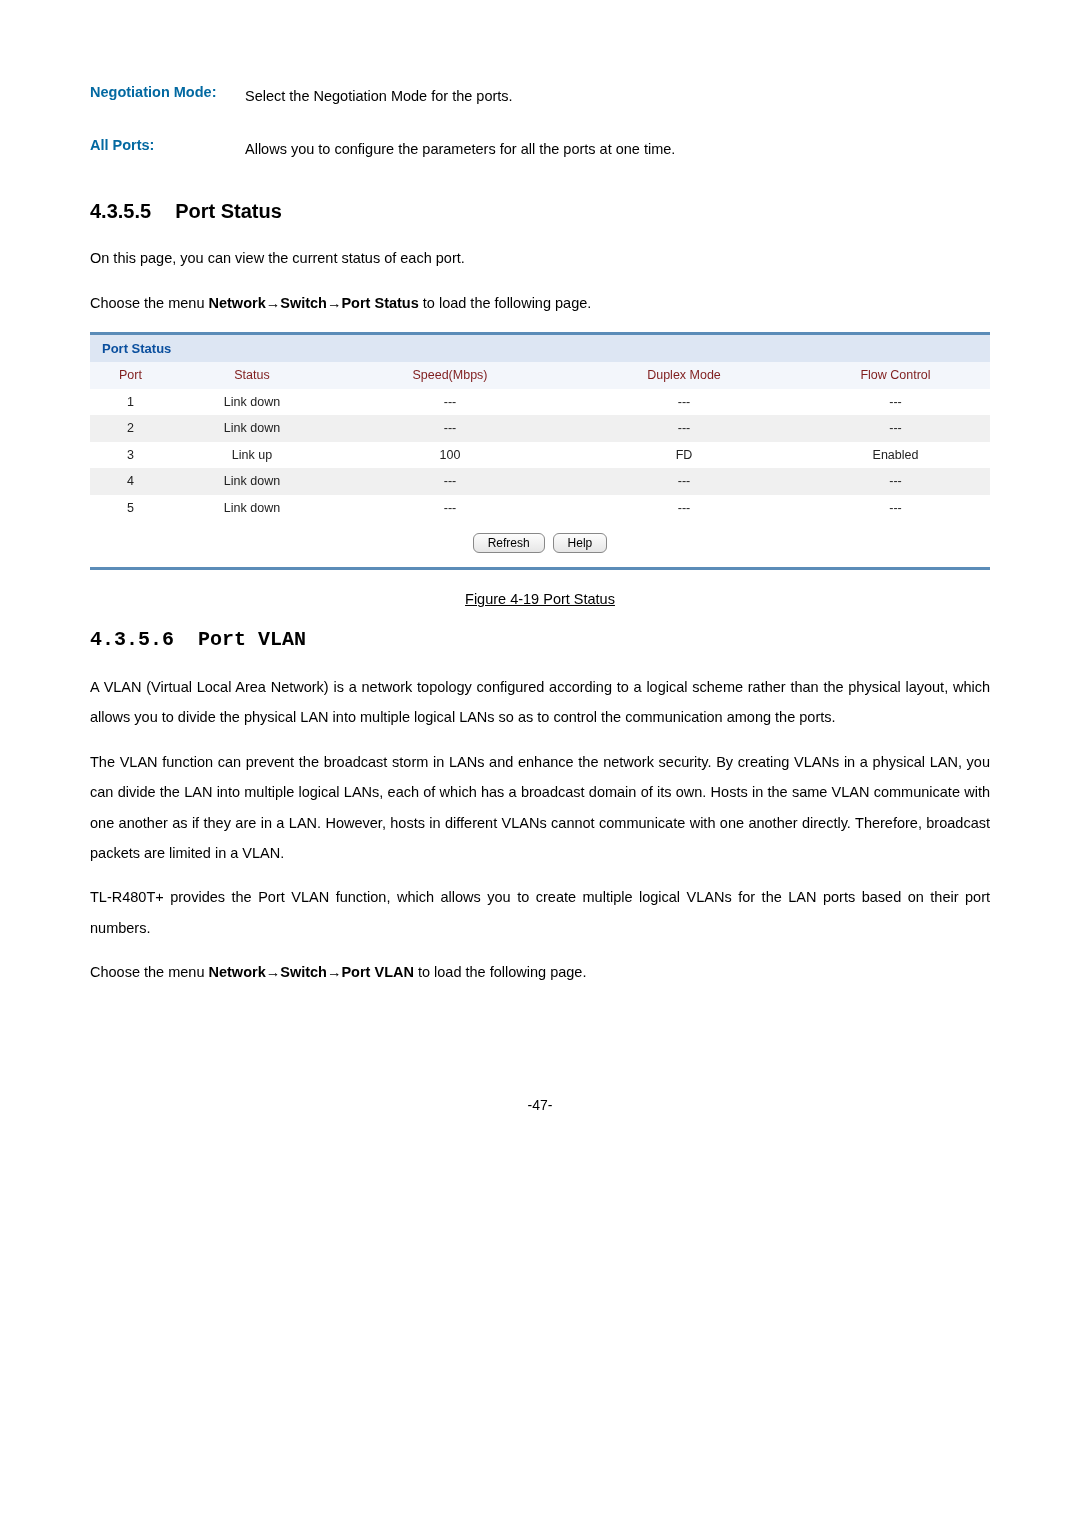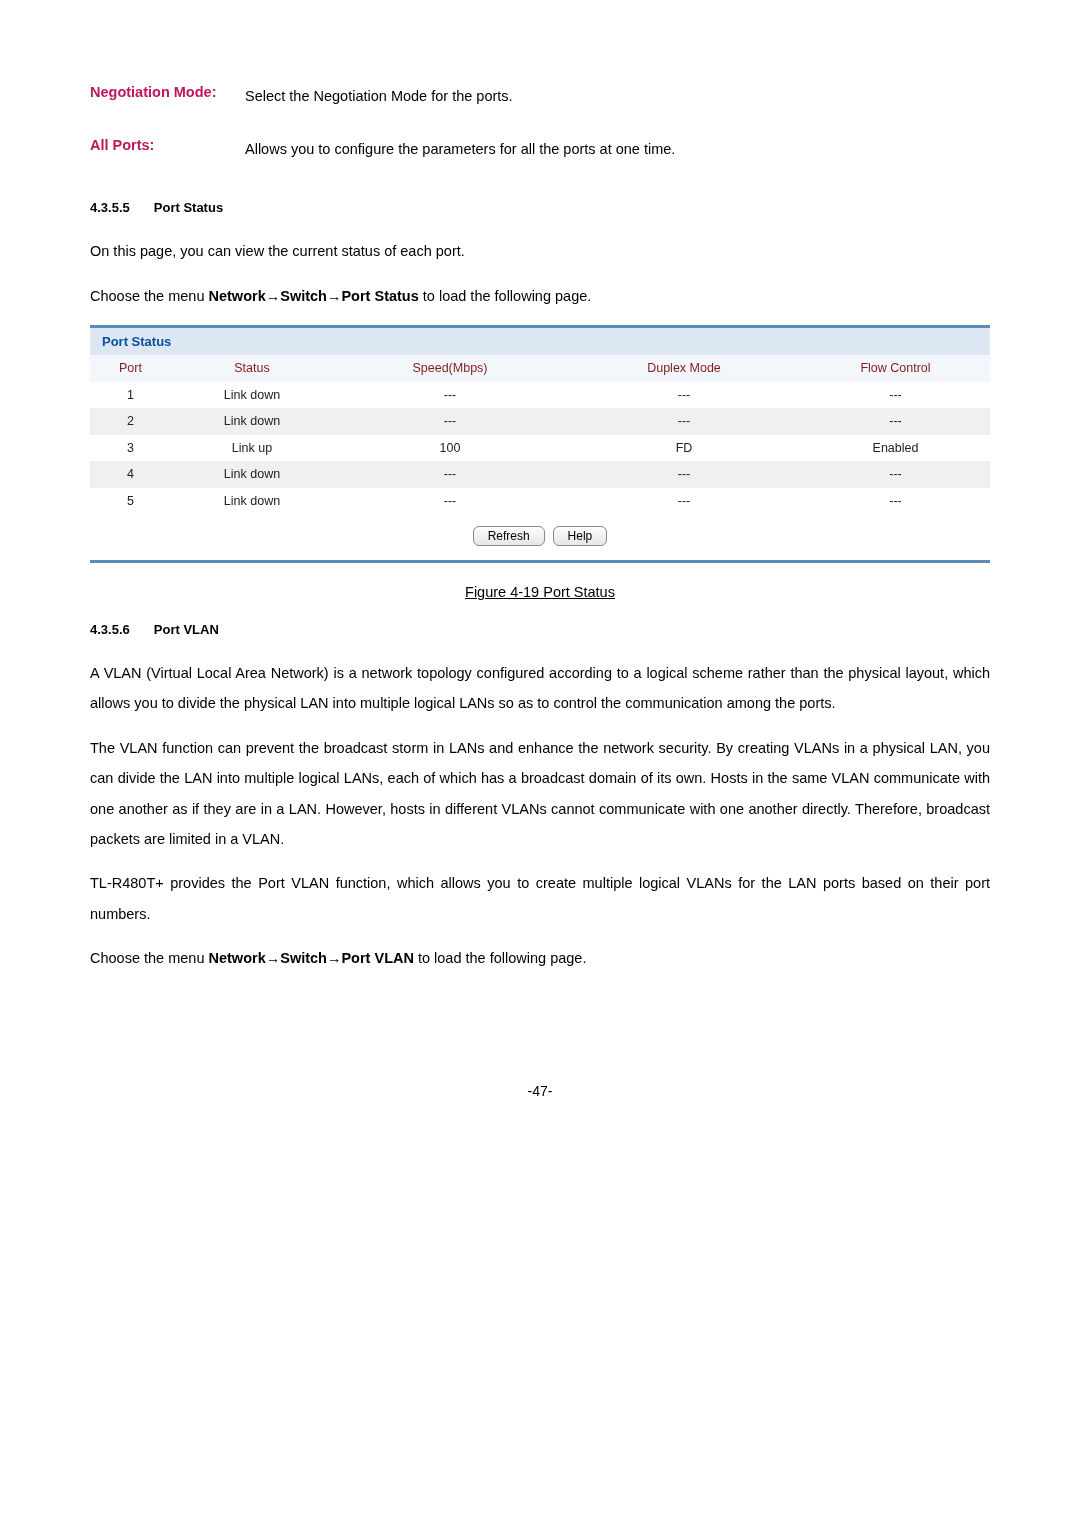--- a/index.html
+++ b/index.html
@@ -8,34 +8,34 @@
     font-size: 14px;
     color: #000;
     background: #fff;
     width: 1080px;
     height: 1527px;
     padding: 85px 90px 0 90px;
     line-height: 1.0;
   }
   .def-row { display: flex; margin-bottom: 30px; }
   .def-term {
-    color: #be185d;
+    color: #0369a1;
     font-weight: bold;
     width: 155px;
     flex-shrink: 0;
     font-size: 14.5px;
   }
   .def-desc {
     flex: 1;
     font-size: 14.5px;
     line-height: 1.6;
   }
   .sec-heading {
     font-weight: bold;
-    font-size: 13px;
+    font-size: 20px;
     margin-top: 40px;
     margin-bottom: 22px;
   }
   .sec-num { display: inline-block; margin-right: 24px; }
   p.body-text {
     font-size: 14.5px;
     line-height: 2.1;
     margin-bottom: 14px;
   }
   p.body-text.justify { text-align: justify; }
@@ -172,21 +172,21 @@
     </tbody>
   </table>
   <div class="btn-row">
     <span class="ui-btn">Refresh</span>
     <span class="ui-btn">Help</span>
   </div>
 </div>
 
 <div class="caption">Figure 4-19 Port Status</div>
 
-<div class="sec-heading" style="margin-top:23px;">
+<div class="sec-heading" style="margin-top:23px;font-family:Liberation Mono, monospace;">
   <span class="sec-num">4.3.5.6</span><span>Port VLAN</span>
 </div>
 
 <p class="body-text justify">A VLAN (Virtual Local Area Network) is a network topology configured according to a logical scheme rather than the physical layout, which allows you to divide the physical LAN into multiple logical LANs so as to control the communication among the ports.</p>
 <p class="body-text justify">The VLAN function can prevent the broadcast storm in LANs and enhance the network security. By creating VLANs in a physical LAN, you can divide the LAN into multiple logical LANs, each of which has a broadcast domain of its own. Hosts in the same VLAN communicate with one another as if they are in a LAN. However, hosts in different VLANs cannot communicate with one another directly. Therefore, broadcast packets are limited in a VLAN.</p>
 <p class="body-text justify">TL-R480T+ provides the Port VLAN function, which allows you to create multiple logical VLANs for the LAN ports based on their port numbers.</p>
 
 <p class="body-text">
   <span>Choose the menu </span><span class="bold-run">Network→Switch→Port VLAN</span><span> to load the following page.</span>
 </p>

